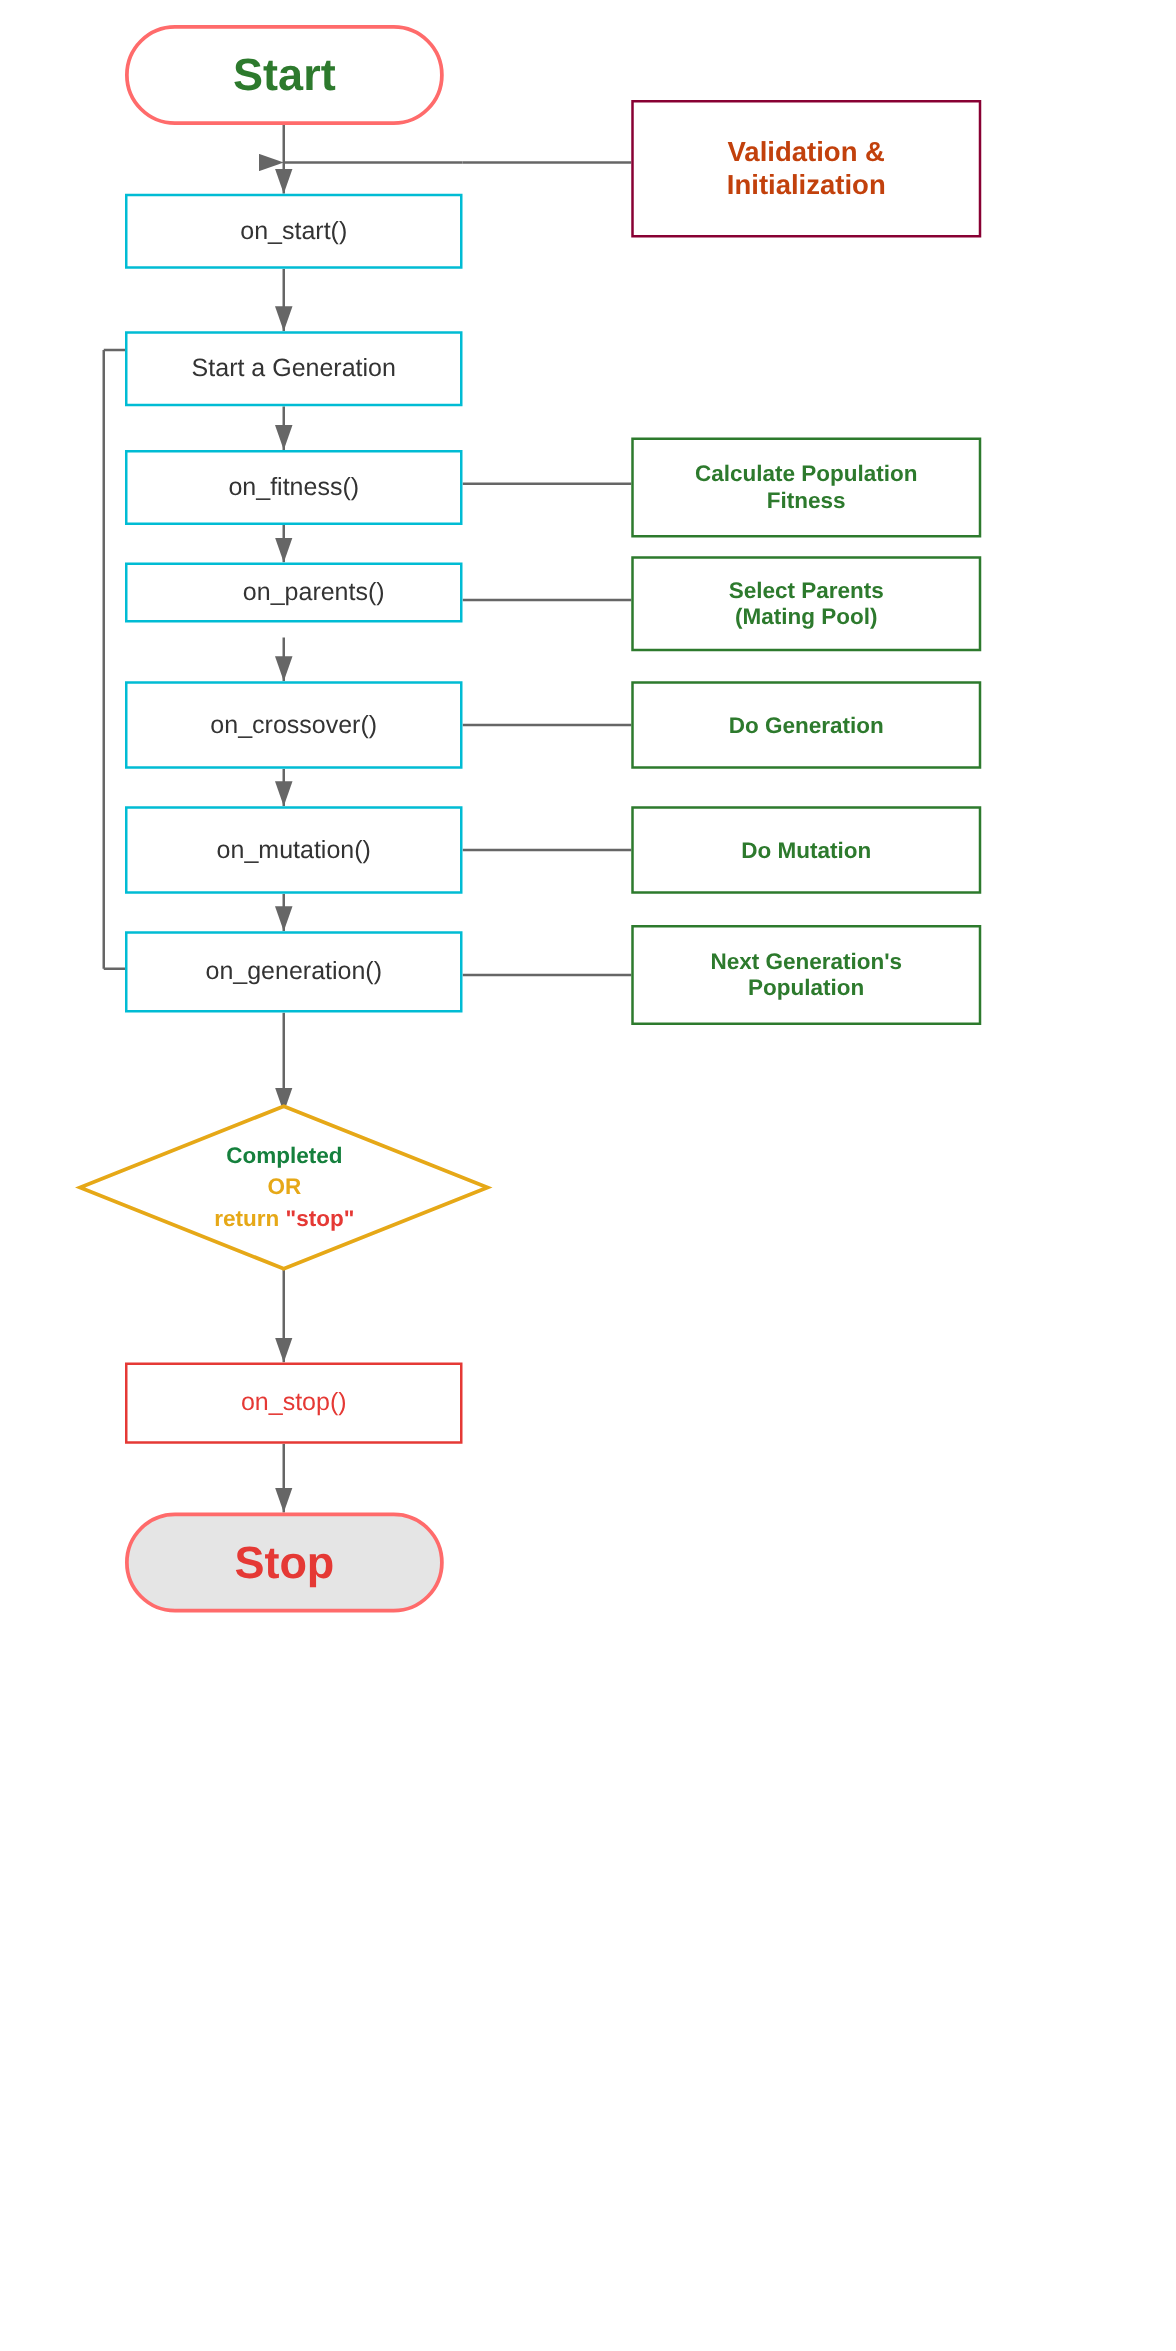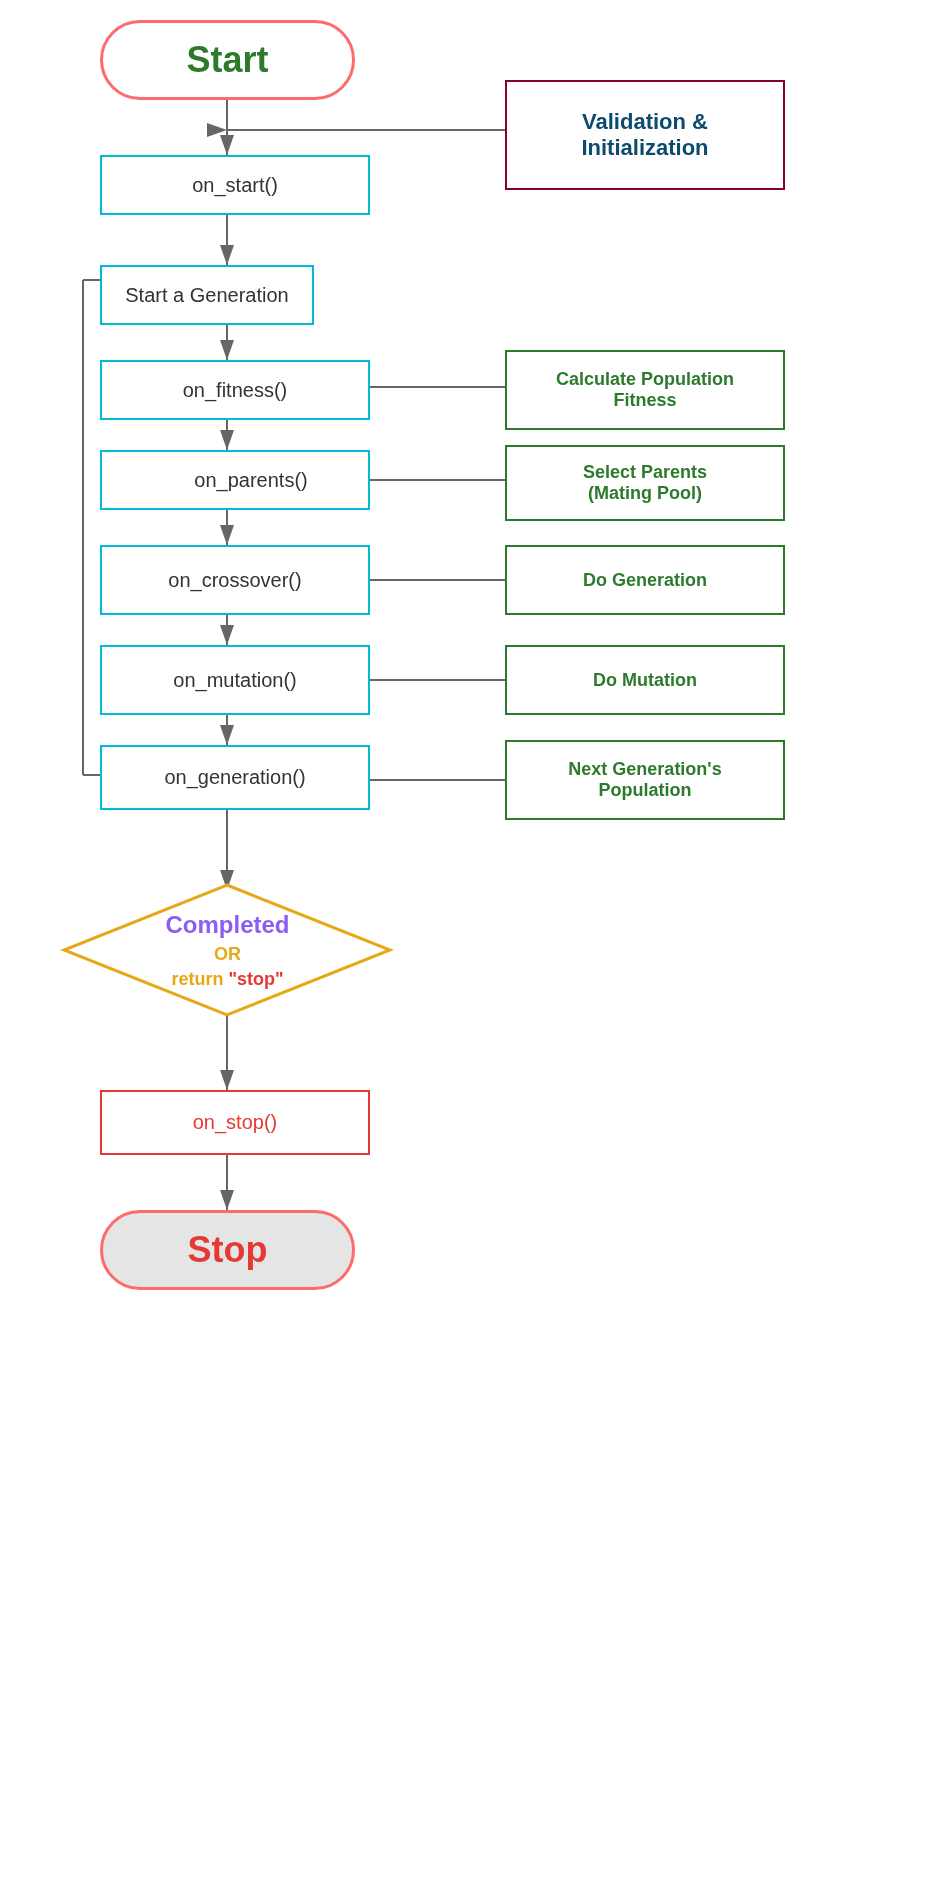--- a/index.html
+++ b/index.html
@@ -131,51 +131,51 @@
 
     <line x1="83" y1="280" x2="130" y2="280" stroke="#666" stroke-width="2" marker-end="url(#arrowhead)"></line>
 
     <line x1="227" y1="1010" x2="227" y2="1090" stroke="#666" stroke-width="2" marker-end="url(#arrowhead)"></line>
 
     <line x1="227" y1="1155" x2="227" y2="1210" stroke="#666" stroke-width="2" marker-end="url(#arrowhead)"></line>
 
   </svg>
 
   <div class="node node-annotation-dark-red" style="left: 505px; top: 80px; width: 280px; height: 110px; padding: 10px;">
-    <span style="white-space: pre-line; color: #0c4a6e; font-size: 22px; font-weight: bold;">Validation &amp;
+    <span style="white-space: pre-line; color: #c2410c; font-size: 22px; font-weight: bold;">Validation &amp;
 Initialization</span>
   </div>
 
   <div class="node node-start" style="left: 100px; top: 20px; width: 255px; height: 80px;">
     <span>Start</span>
   </div>
 
   <div class="node node-process-cyan" style="left: 100px; top: 155px; width: 270px; height: 60px;">
     <span>on_start()</span>
   </div>
 
-  <div class="node node-process-cyan" style="left: 100px; top: 265px; width: 214px; height: 60px;">
+  <div class="node node-process-cyan" style="left: 100px; top: 265px; width: 270px; height: 60px;">
     <span>Start a Generation</span>
   </div>
 
   <div class="node node-annotation-green" style="left: 505px; top: 350px; width: 280px; height: 80px; padding: 14px;">
     <span style="white-space: pre-line;">Calculate Population
 Fitness</span>
   </div>
 
   <div class="node node-process-cyan" style="left: 100px; top: 360px; width: 270px; height: 60px;">
     <span>on_fitness()</span>
   </div>
 
   <div class="node node-annotation-green" style="left: 505px; top: 445px; width: 280px; height: 76px; padding: 10px;">
     <span style="white-space: pre-line;">Select Parents
 (Mating Pool)</span>
   </div>
 
-  <div class="node node-process-cyan" style="left: 100px; top: 450px; width: 270px; height: 60px; padding-left: 32px;">
+  <div class="node node-process-cyan" style="left: 100px; top: 450px; width: 270px; height: 48px; padding-left: 32px;">
     <span>on_parents()</span>
   </div>
 
   <div class="node node-annotation-green" style="left: 505px; top: 545px; width: 280px; height: 70px; padding: 10px;">
     <span>Do Generation</span>
   </div>
 
   <div class="node node-process-cyan" style="left: 100px; top: 545px; width: 270px; height: 70px;">
     <span>on_crossover()</span>
   </div>
@@ -195,21 +195,21 @@
 
   <div class="node node-process-cyan" style="left: 100px; top: 745px; width: 270px; height: 65px;">
     <span>on_generation()</span>
   </div>
 
   <div class="diamond-container" style="left: 60px; top: 880px; width: 335px; height: 140px;">
     <svg width="335" height="140">
       <polygon points="167,5 330,70 167,135 4,70" fill="white" stroke="#e6a817" stroke-width="3"></polygon>
     </svg>
     <div style="position:absolute; top:0; left:0; width:335px; height:140px; display:flex; flex-direction:column; align-items:center; justify-content:center; text-align:center; line-height: 1.4;">
-      <span style="color:#8b5cf6; font-size:24px; font-weight:bold;text-align:right;">Completed</span>
+      <span style="color:#15803d; font-size:18px; font-weight:bold;text-align:right;">Completed</span>
       <span style="color:#e6a817; font-size:18px; font-weight:bold;">OR</span>
       <span style="color:#e6a817; font-size:18px; font-weight:bold;">
         <span style="color:#e6a817;">return</span>
         <span style="color:#e53935;">"stop"</span>
       </span>
     </div>
   </div>
 
   <div class="node node-process-red" style="left: 100px; top: 1090px; width: 270px; height: 65px;">
     <span>on_stop()</span>

